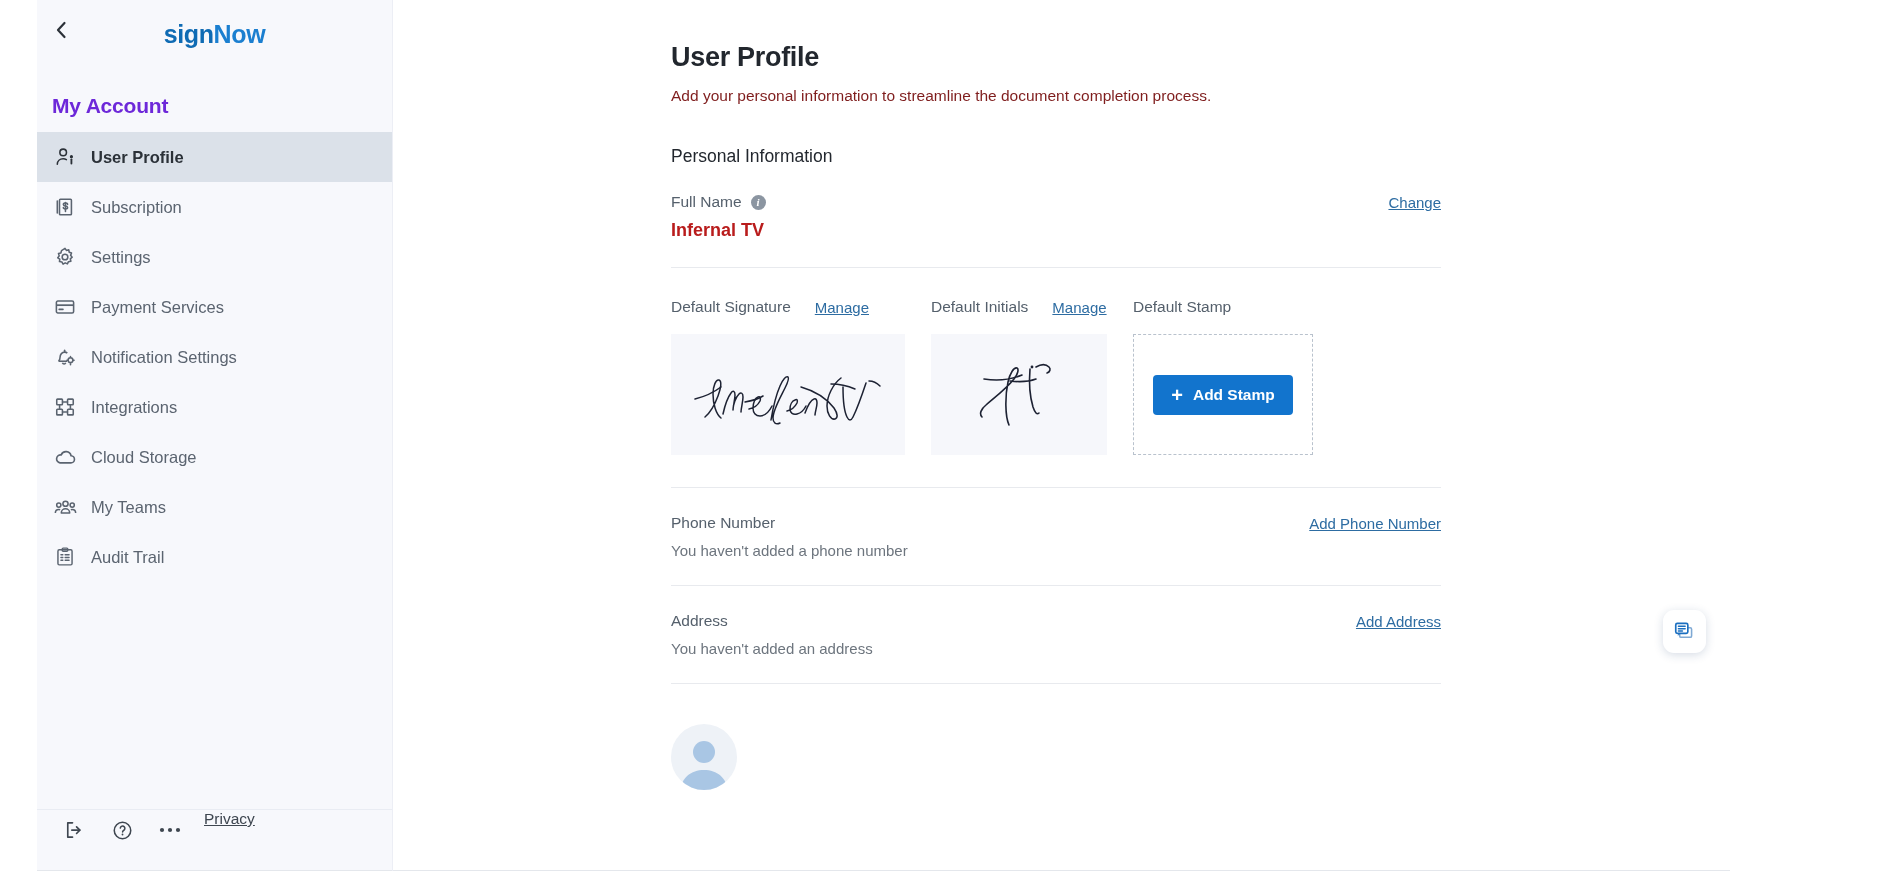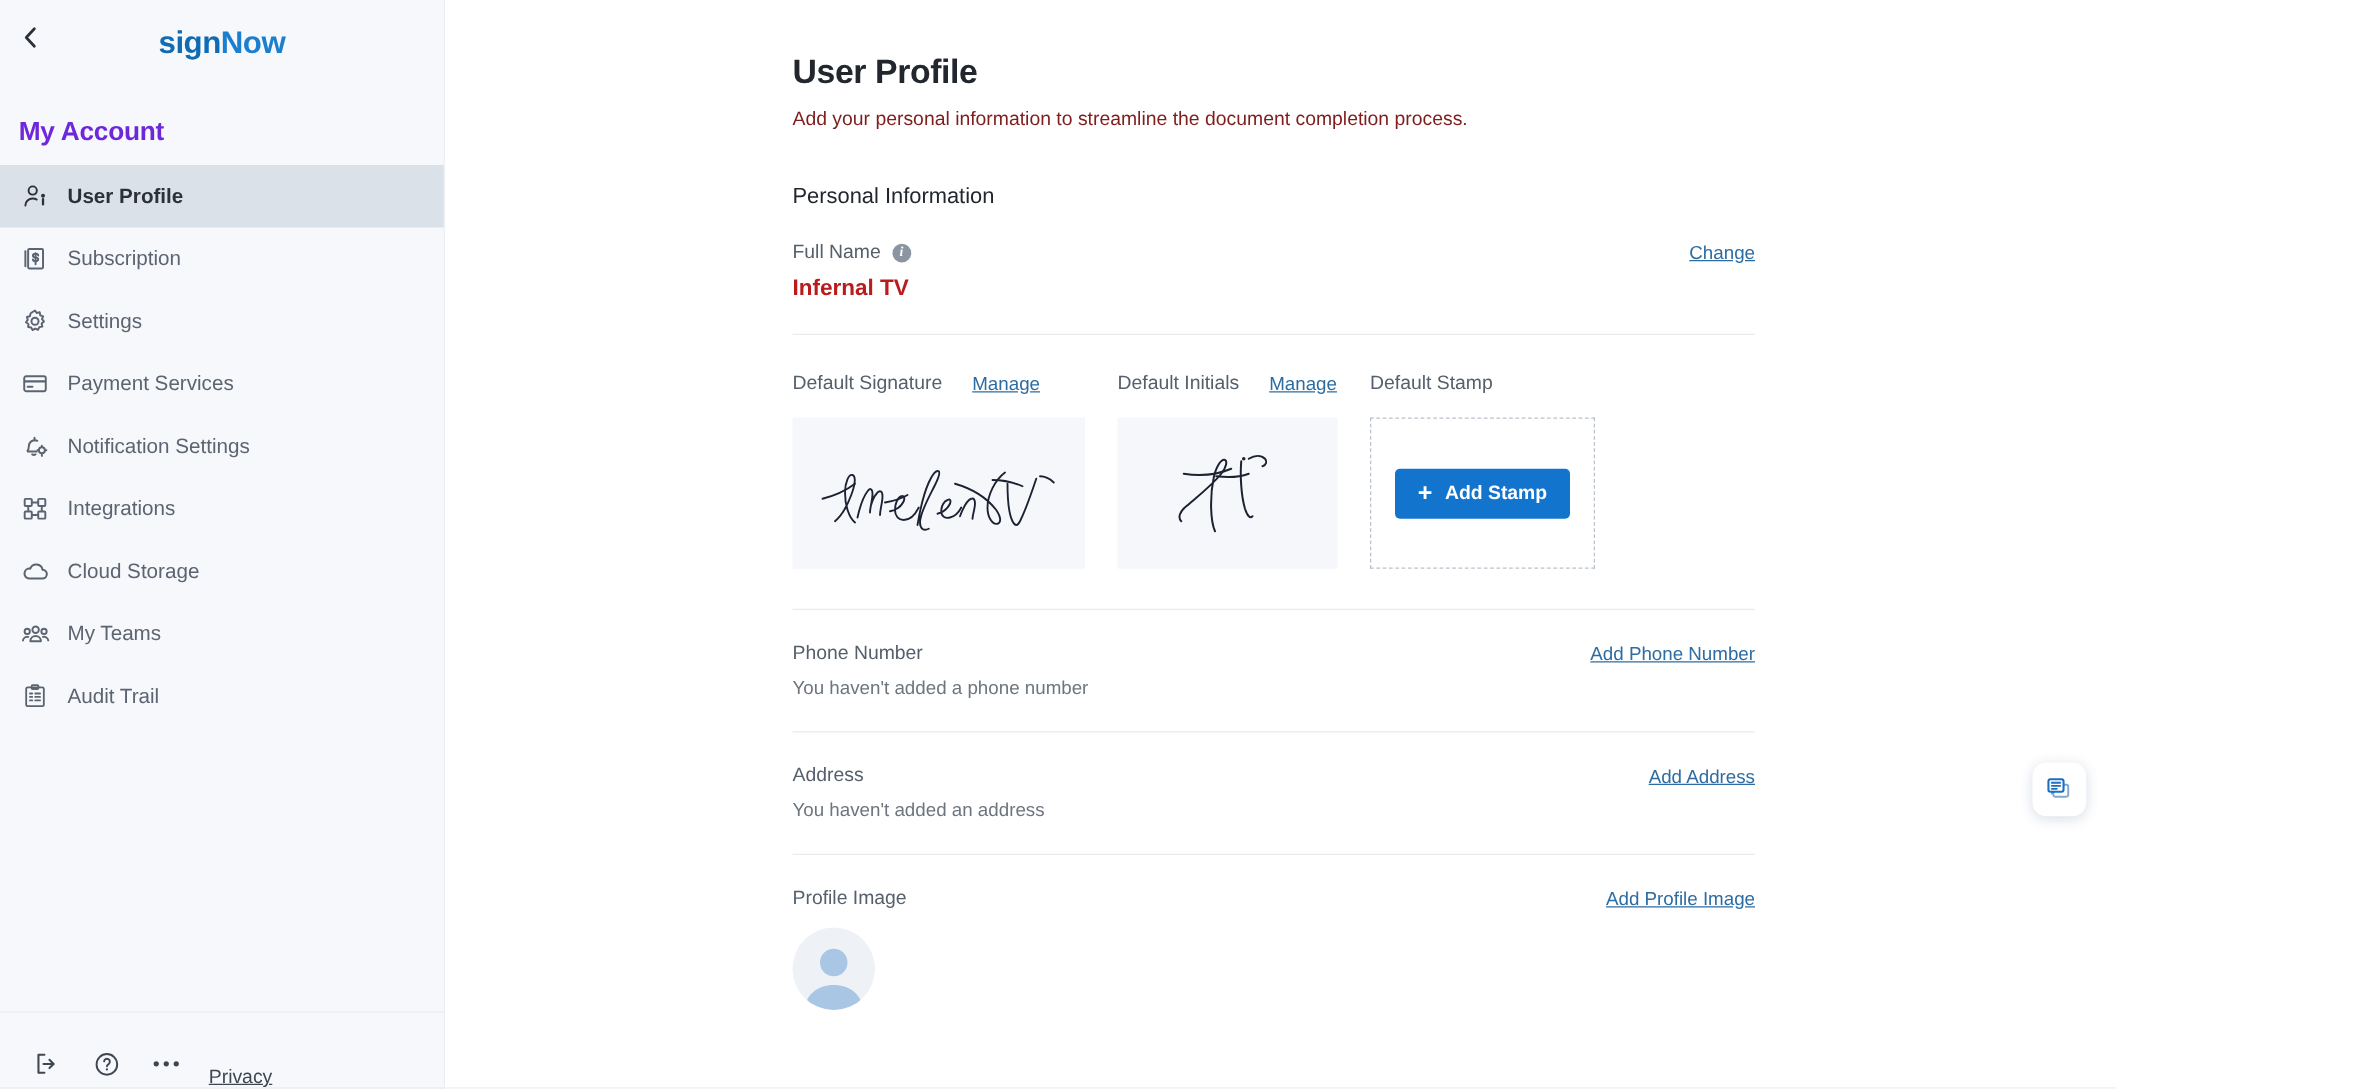--- a/index.html
+++ b/index.html
@@ -2,21 +2,21 @@
 <html><head>
 <meta charset="utf-8">
 <style>
   * { box-sizing: border-box; margin: 0; padding: 0; }
   html, body {
     width: 1883px; height: 871px;
     font-family: "Liberation Sans", "DejaVu Sans", sans-serif;
     background: #ffffff;
     overflow: hidden;
   }
-  #app { position: relative; width: 1693px; height: 871px; display: flex; }
+  #app { position: relative; width: 1693px; height: 871px; display: flex; margin-left: 37px; }
 
   
   #sidebar {
     width: 356px; height: 871px;
     background: #f7f8fc;
     position: relative;
     flex: 0 0 356px;
     border-right: 1px solid #eceef5;
   }
   #sidebar-top { height: 58px; position: relative; }
@@ -54,21 +54,21 @@
   .nav-item .nav-ico {
     width: 26px; height: 26px; margin-right: 13px;
     display: inline-flex; align-items: center; justify-content: center;
     flex: 0 0 26px;
   }
   .nav-item .nav-ico svg { display: block; }
 
   #sidebar-footer {
     position: absolute; left: 0; bottom: 0;
     width: 100%; height: 62px;
-    display: flex; align-items: flex-end;
+    display: flex; align-items: flex-start;
     padding-left: 13px;
     gap: 0px;
     border-top: 1px solid #e9ecf3;
   }
   .foot-btn {
     width: 48px; height: 40px;
     display: flex; align-items: center; justify-content: center;
     cursor: pointer;
   }
   #privacy-link {
@@ -409,24 +409,20 @@
       <section class="row">
         <div class="row-head">
           <span class="row-label">Address</span>
           <span class="link">Add Address</span>
         </div>
         <div class="row-empty">You haven't added an address</div>
         <div class="divider"></div>
       </section>
 
       <section class="row">
-        <div class="row-head">
-          <span class="row-label">Profile Image</span>
-          <span class="link">Add Profile Image</span>
-        </div>
         <div id="avatar">
           <svg width="66" height="58" viewBox="0 0 66 58">
             <circle cx="33" cy="20" r="11" fill="#a9c6e4"></circle>
             <path d="M10 58c0-12 10-20 23-20s23 8 23 20z" fill="#a9c6e4"></path>
           </svg>
         </div>
       </section>
 
     </div>
 

